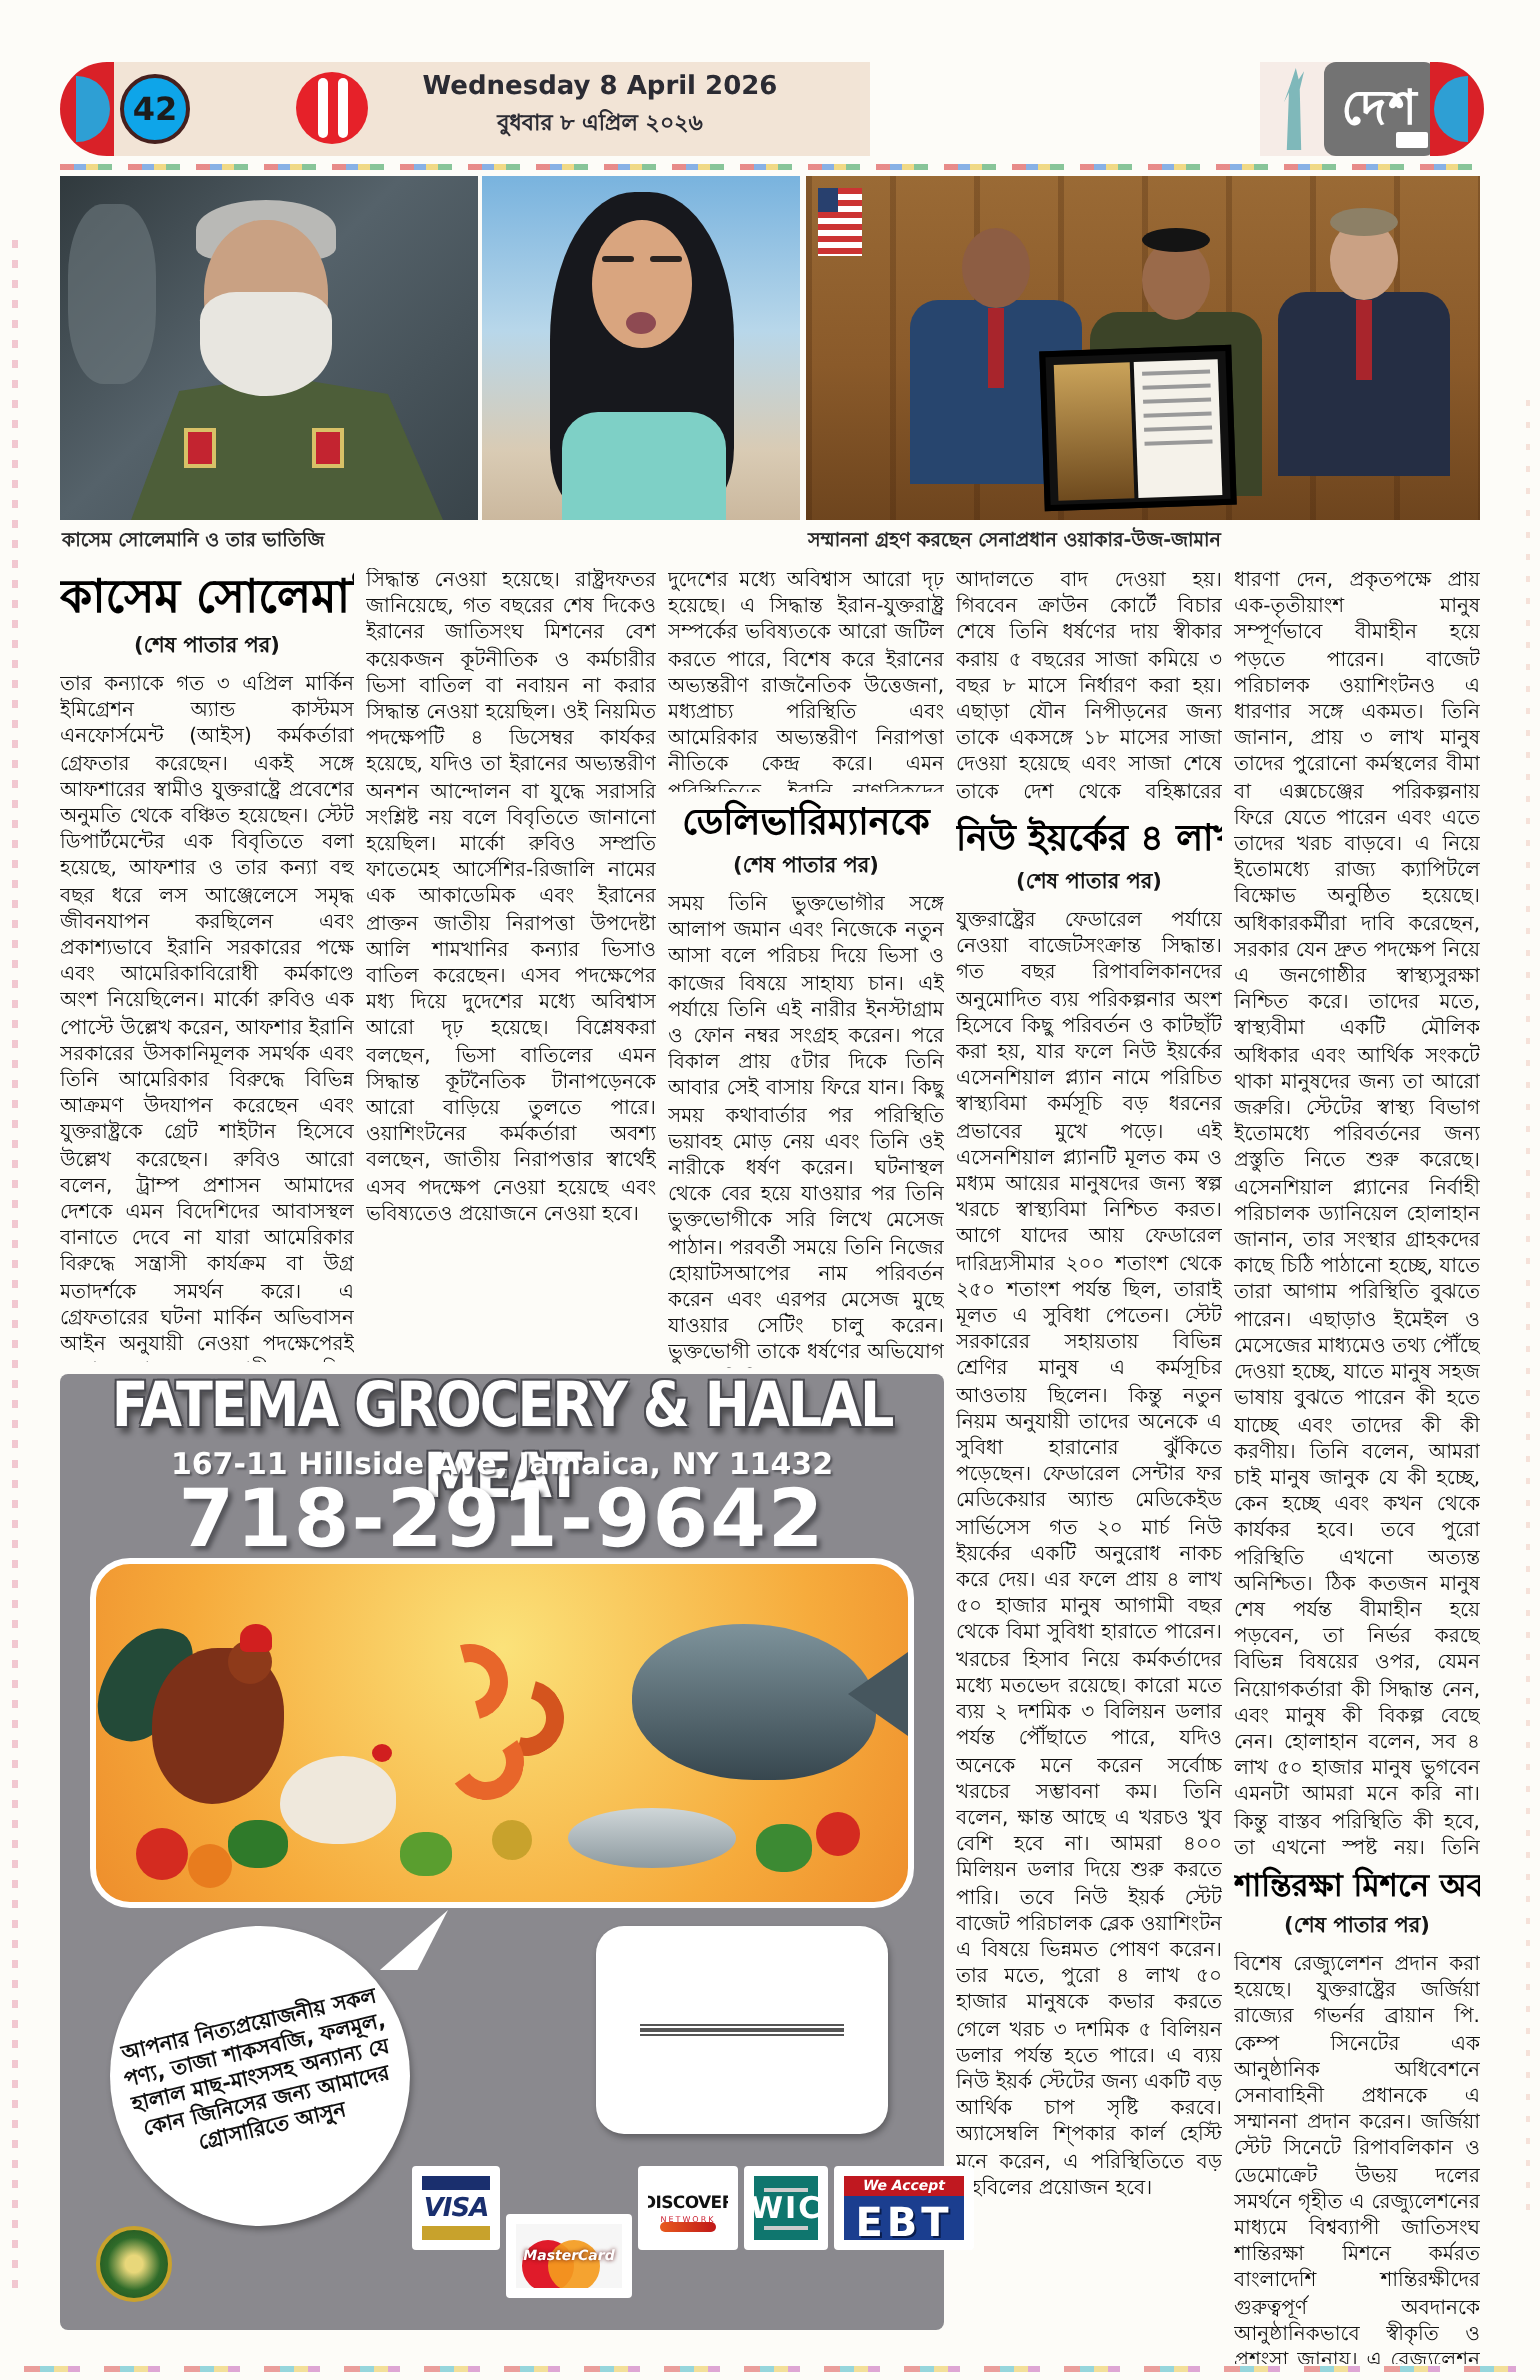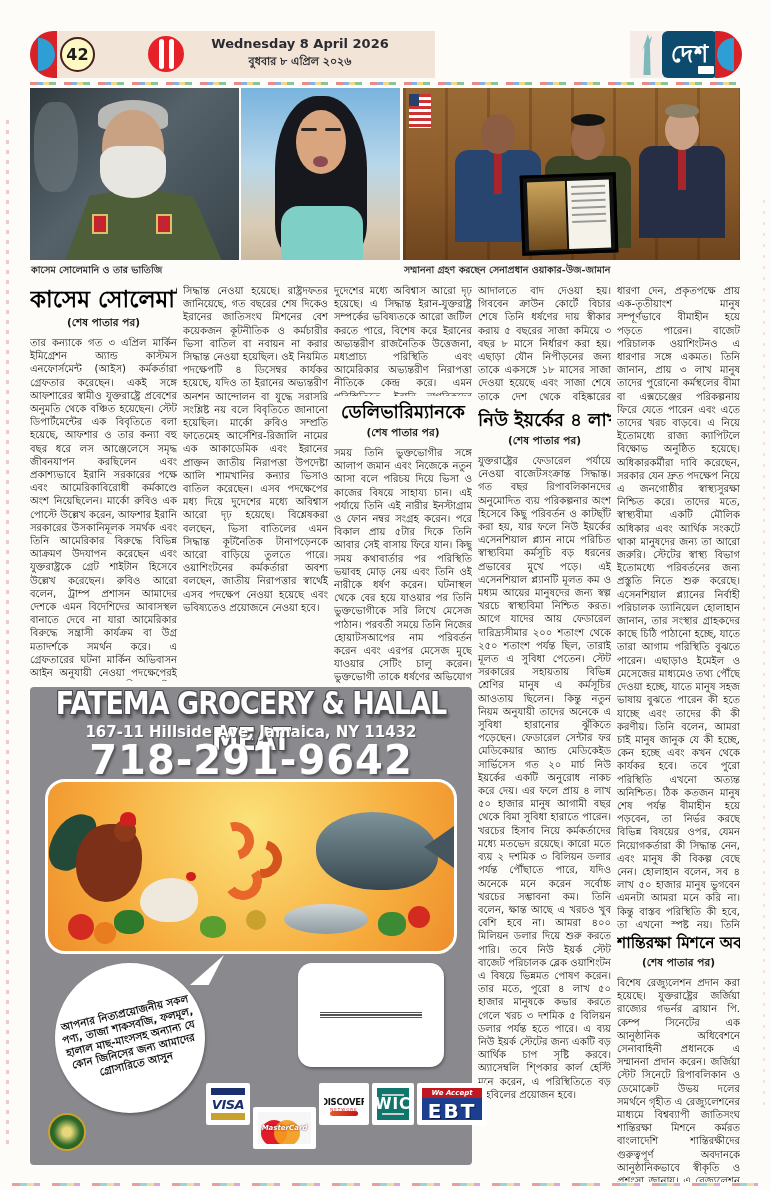--- a/index.html
+++ b/index.html
@@ -20,37 +20,37 @@
   
   .masthead{position:absolute;left:30px;top:31px;width:712px;height:47px;}
   .cap{position:absolute;top:0;width:27px;height:47px;background:#d92128;}
   .cap-left{left:0;border-radius:24px 0 0 24px;}
   .cap-right{right:0;border-radius:0 24px 24px 0;}
   .cap .blue{position:absolute;top:7px;width:17px;height:33px;background:#2e9fd4;}
   .cap-left .blue{left:8px;border-radius:0 17px 17px 0;}
   .cap-right .blue{right:8px;border-radius:17px 0 0 17px;}
   .cream{position:absolute;left:27px;top:0;width:378px;height:47px;background:#f2e4d6;}
   .pagenum{position:absolute;left:30px;top:6px;width:35px;height:35px;border-radius:50%;
-    background:#fef9c3;border:2px solid #46201e;font-weight:bold;font-size:16px;
+    background:#0ea5e9;border:2px solid #46201e;font-weight:bold;font-size:16px;
     display:flex;align-items:center;justify-content:center;color:#1c1c1c;}
   .roundel{position:absolute;left:118px;top:5px;width:36px;height:36px;border-radius:50%;
     background:#e62129;overflow:hidden;}
   .roundel i{position:absolute;top:3px;bottom:3px;width:5px;background:#fff;border-radius:3px;}
   .roundel i.s1{left:11px;} .roundel i.s2{left:21px;}
   .dateblock{position:absolute;left:170px;top:5px;width:200px;text-align:center;}
   .date-en{font-size:13px;font-weight:bold;color:#2b2b33;}
   .date-bn{font-size:11px;font-weight:bold;color:#2b2b33;margin-top:2px;}
   .redbar{position:absolute;left:375px;top:0;width:225px;height:47px;background:#e62129;
     border-radius:50px 10px 10px 50px / 90px 10px 10px 90px;
     display:flex;align-items:center;justify-content:center;}
   .redbar span{color:#fff;font-weight:bold;font-size:16px;}
   .rightzone{position:absolute;left:600px;top:0;width:85px;height:47px;background:#f6ece7;}
   .statue{position:absolute;left:8px;top:3px;width:18px;height:41px;background:#7fb8ba;
     clip-path:polygon(55% 0,63% 14%,78% 4%,66% 26%,70% 100%,30% 100%,36% 30%,22% 42%,40% 20%);}
-  .logobox{position:absolute;left:632px;top:0;width:56px;height:47px;background:#0c4a6e;
+  .logobox{position:absolute;left:632px;top:0;width:56px;height:47px;background:#737373;
     border-radius:6px;display:flex;align-items:center;justify-content:center;}
   .logobox span{color:#fff;font-weight:bold;font-size:24px;letter-spacing:1px;}
   .logochip{position:absolute;right:4px;bottom:4px;width:16px;height:8px;background:#fff;border-radius:1px;}
 
   
   .photo{position:absolute;top:88px;height:172px;overflow:hidden;}
   .ph1{left:30px;width:209px;background:linear-gradient(135deg,#30393d,#55626a 45%,#39444a);}
   .ph1 .face{position:absolute;left:72px;top:22px;width:62px;height:76px;border-radius:48%;background:#c9a183;}
   .ph1 .hair{position:absolute;left:68px;top:12px;width:70px;height:30px;border-radius:50% 50% 20% 20%;background:#b9b9b6;}
   .ph1 .beard{position:absolute;left:70px;top:58px;width:66px;height:52px;border-radius:30% 30% 55% 55%;background:#e8e6e0;}

